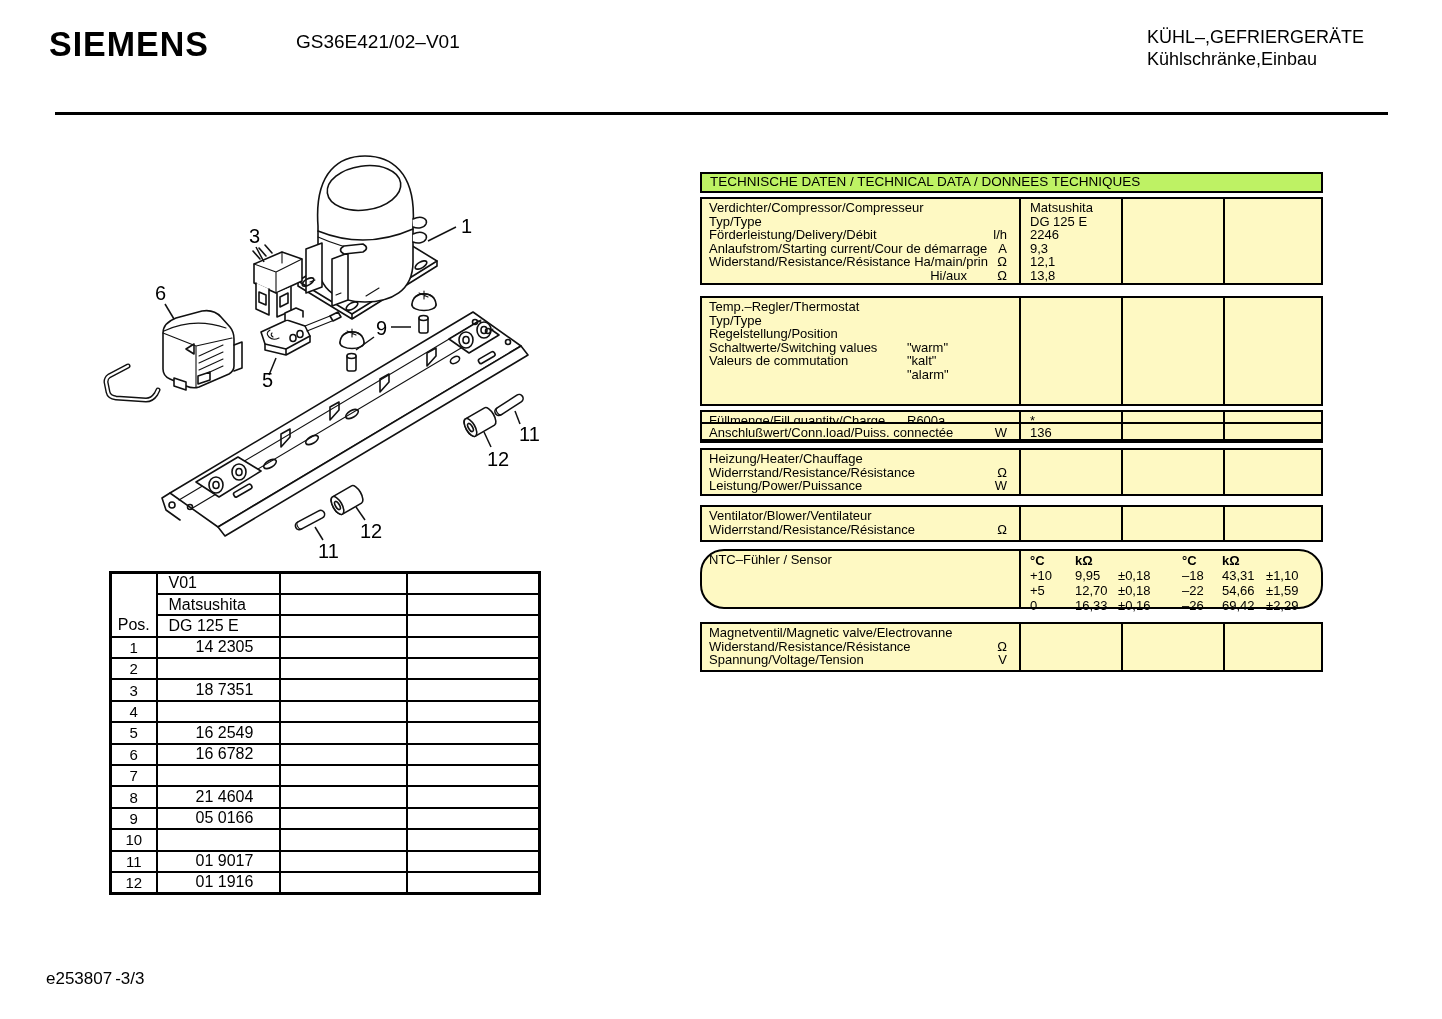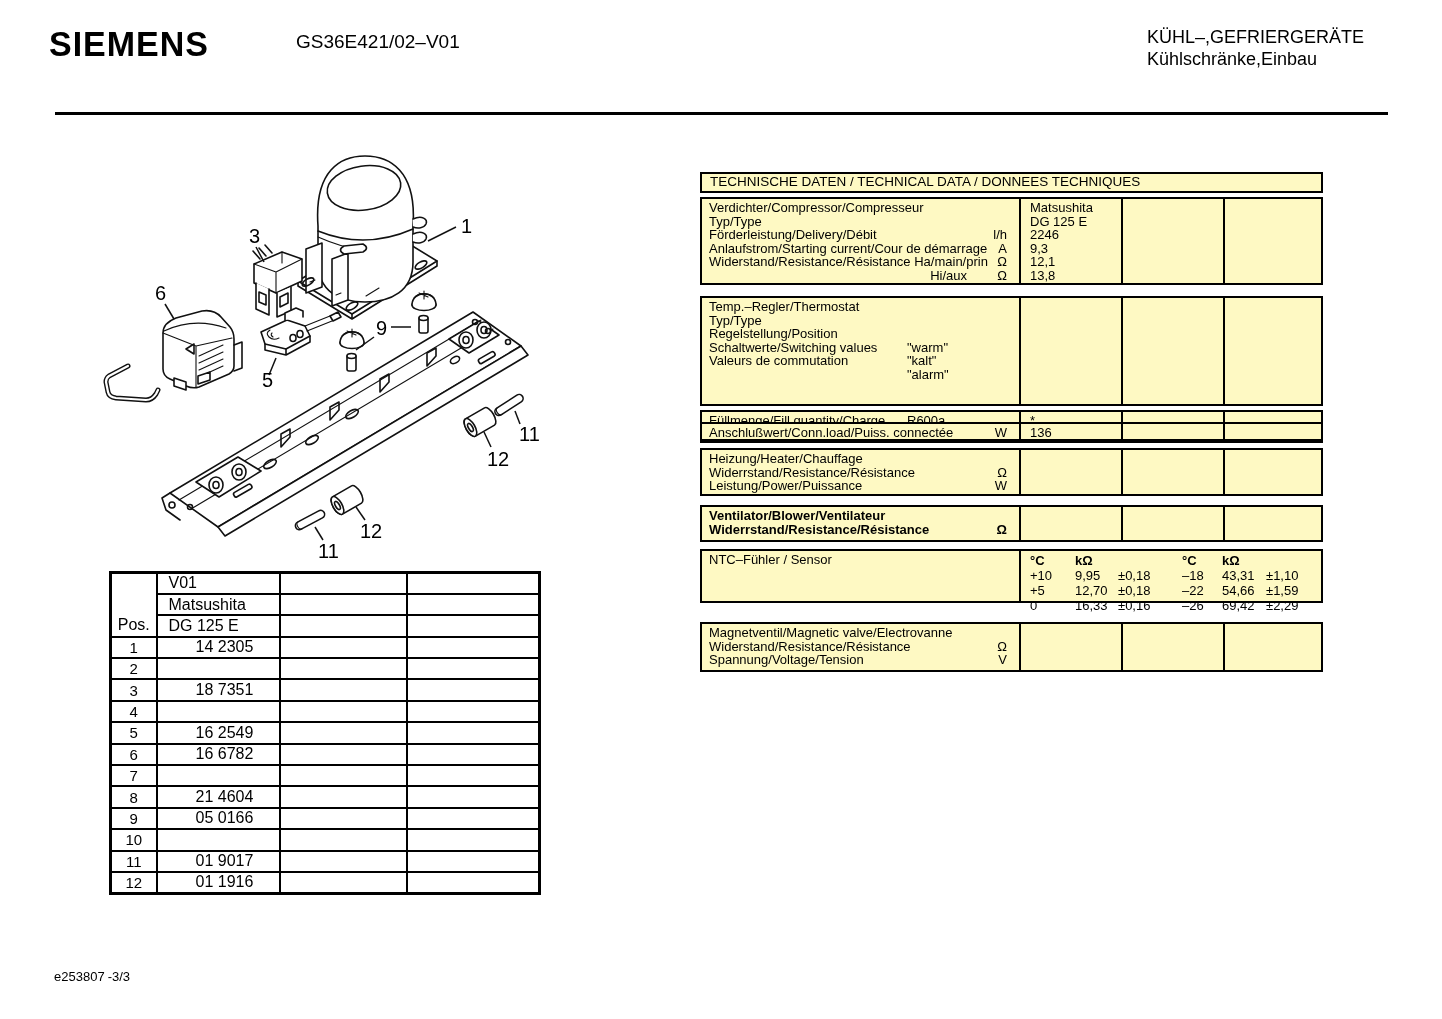--- a/index.html
+++ b/index.html
@@ -5,27 +5,27 @@
   * { box-sizing: border-box; margin: 0; padding: 0; }
   html,body { background:#9a9a9a; }
   .page {
     position:relative; width:1442px; height:1019px; background:#ffffff;
     font-family:"Liberation Sans", sans-serif; color:#000; overflow:hidden;
   }
   .brand { position:absolute; left:49px; top:24px; font-size:34px; font-weight:800; letter-spacing:1px; transform:scaleY(1.04); transform-origin:left top; }
   .model { position:absolute; left:296px; top:31px; font-size:19px; }
   .doc-title { position:absolute; left:1147px; top:27px; font-size:18px; line-height:21.5px; }
   .rule { position:absolute; left:55px; top:112px; width:1333px; height:2.5px; background:#000; }
-  .footer { position:absolute; left:54px; top:969px; font-size:13px; }
+  .footer { position:absolute; left:46px; top:969px; font-size:17px; }
   .footer .pg { margin-left:3px; }
 
   
   .tech-title {
     position:absolute; left:700px; top:172px; width:623px; height:21px;
-    border:2px solid #000; background:#fef9c3; font-size:13.5px; line-height:16.5px; padding-left:8px;
+    border:2px solid #000; background:#bef264; font-size:13.5px; line-height:16.5px; padding-left:8px;
     white-space:nowrap;
   }
   .tech-block {
     position:absolute; left:700px; width:623px; border:2px solid #000;
     display:flex; background:#fef9c3;
   }
   .lab { width:317px; position:relative; padding:2px 0 0 7px; }
   .tline { position:relative; height:13.6px; font-size:13px; line-height:13.6px; white-space:nowrap; }
   .lmid { position:absolute; left:198px; top:0; }
   .lrt  { position:absolute; right:52px; top:0; }
@@ -385,30 +385,30 @@
       <div class="tech-block" style="top: 448px; height: 48px;">
         <div class="lab">
           <div class="tline"><span class="lt">Heizung/Heater/Chauffage</span></div>
           <div class="tline"><span class="lt">Widerrstand/Resistance/Résistance</span><span class="lun">Ω</span></div>
           <div class="tline"><span class="lt">Leistung/Power/Puissance</span><span class="lun">W</span></div>
         </div>
         <div class="vc"></div>
         <div class="vc"></div>
         <div class="vc"></div>
       </div>
-      <div class="tech-block" style="top: 505px; height: 37px; font-weight: bold;">
+      <div class="tech-block" style="top: 505px; height: 37px;">
         <div class="lab">
           <div class="tline"><span class="lt">Ventilator/Blower/Ventilateur</span></div>
           <div class="tline"><span class="lt">Widerrstand/Resistance/Résistance</span><span class="lun">Ω</span></div>
         </div>
         <div class="vc"></div>
         <div class="vc"></div>
         <div class="vc"></div>
       </div>
-      <div class="tech-block" style="top: 549px; height: 54px;">
+      <div class="tech-block" style="top: 549px; height: 60px; border-radius: 24px;">
         <div class="lab">
           <div class="tline"><span class="lt">NTC–Fühler / Sensor</span></div>
         </div>
         <div class="ntc">
           <div class="ntc-row hd">
             <span class="nc">°C</span>
             <span class="nc">kΩ</span>
             <span class="nc"></span>
             <span class="nc">°C</span>
             <span class="nc">kΩ</span>

